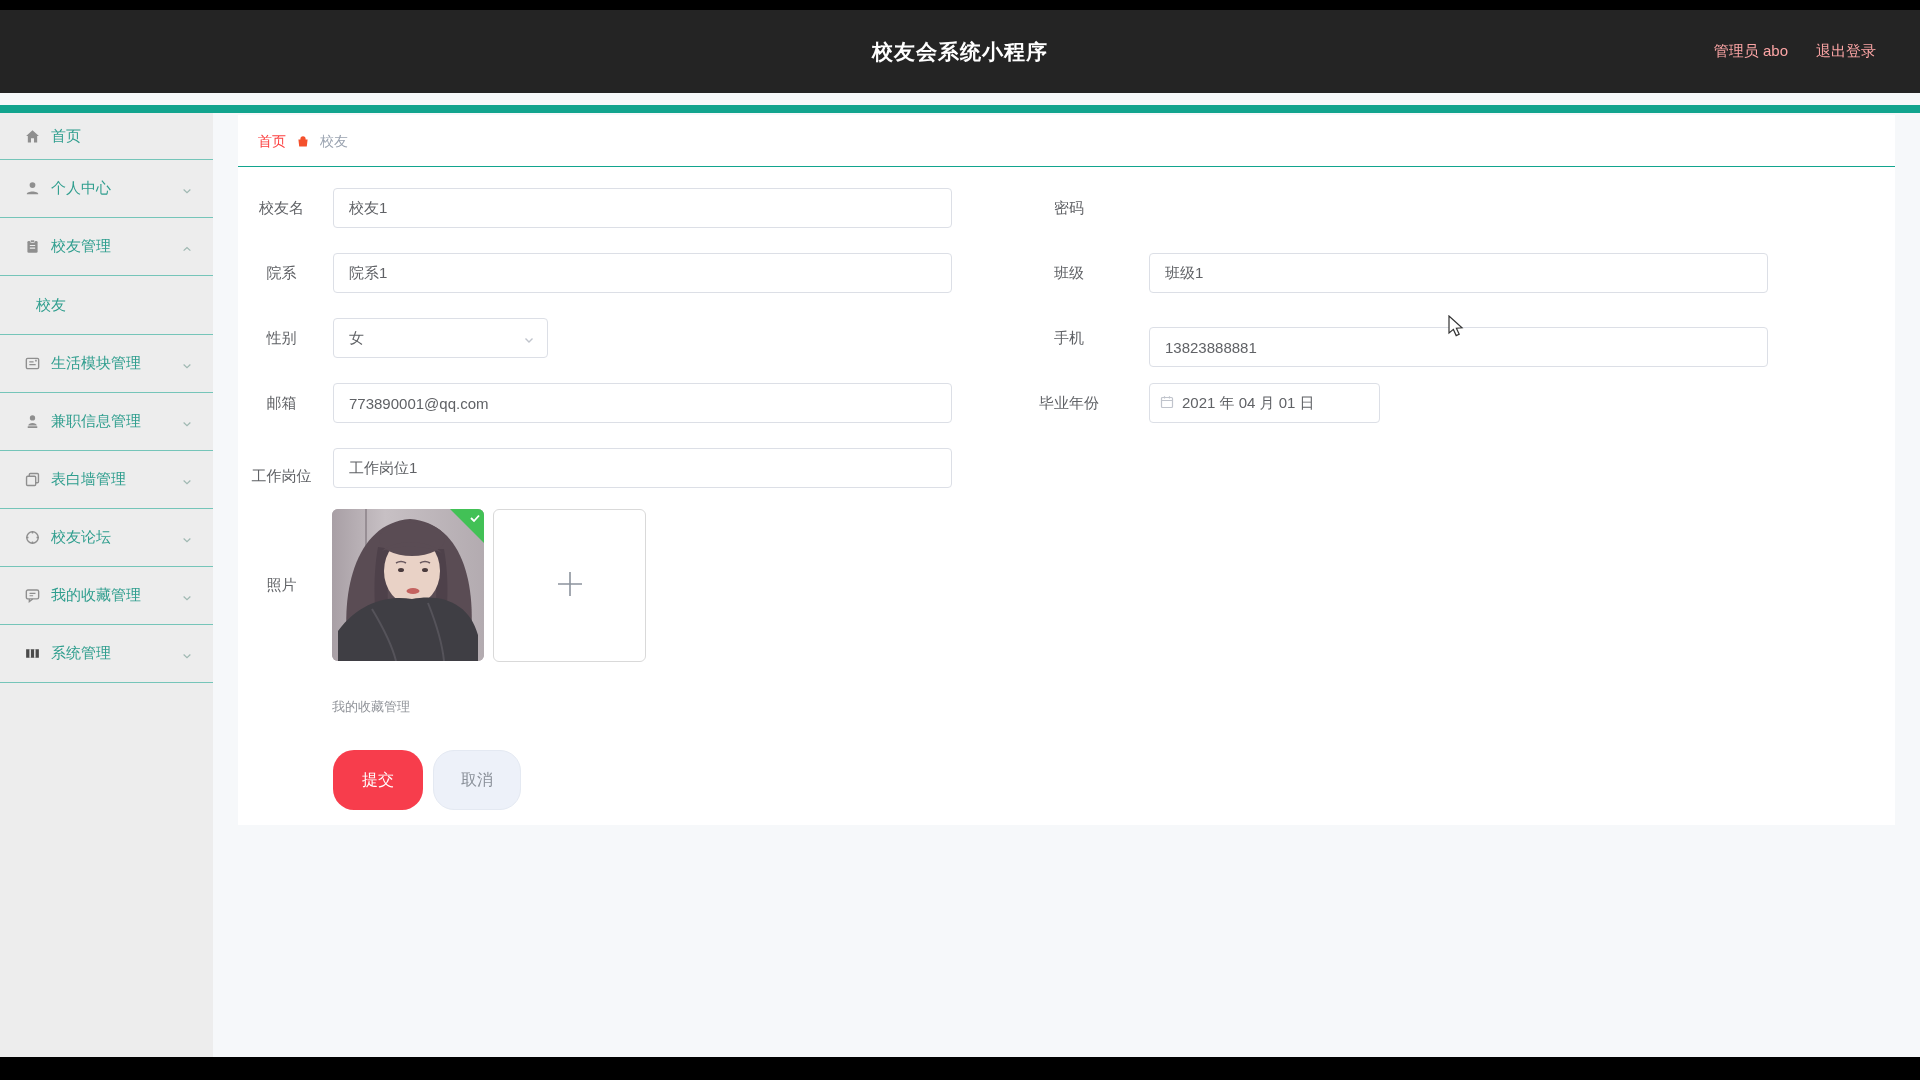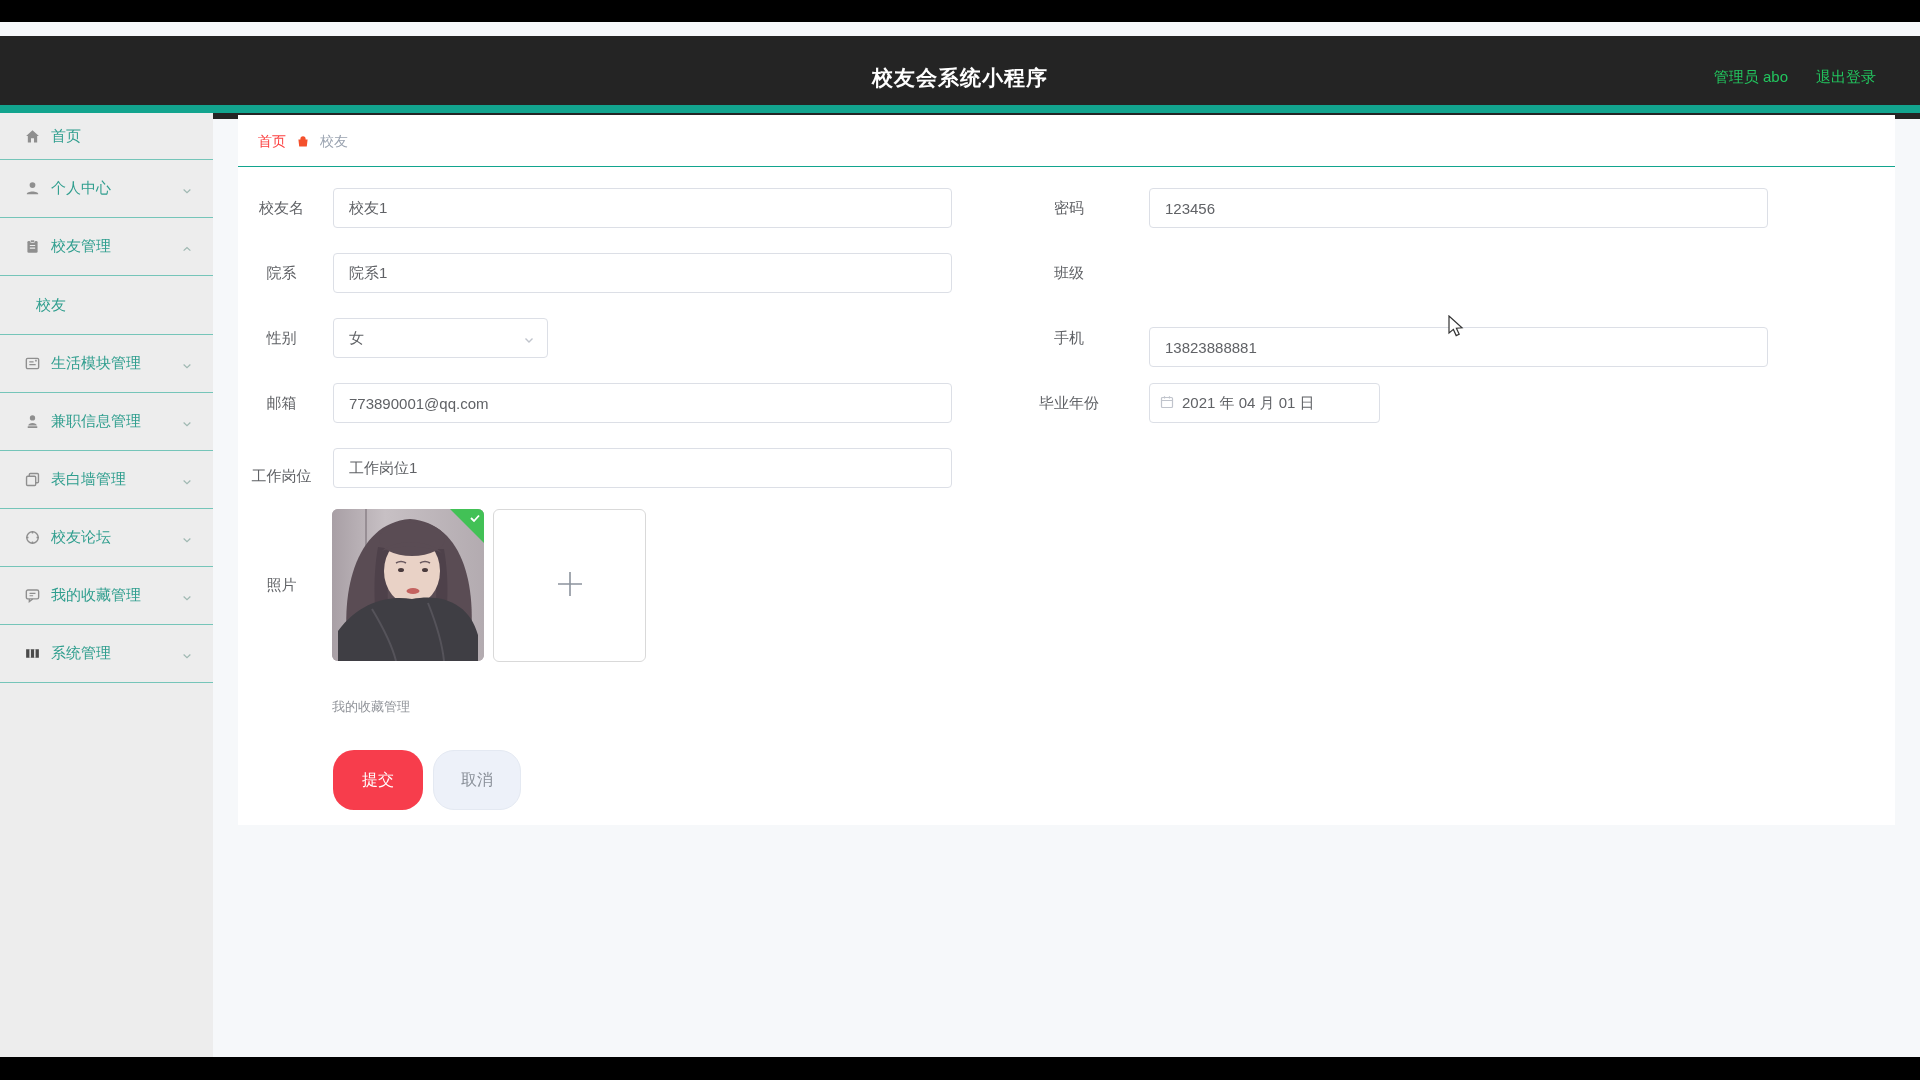--- a/index.html
+++ b/index.html
@@ -2,25 +2,25 @@
 <html><head>
 <meta charset="utf-8">
 <style>
   * { margin:0; padding:0; box-sizing:border-box; }
   html,body { width:1920px; height:1080px; overflow:hidden; }
   body { font-family:"Liberation Sans","DejaVu Sans",sans-serif; background:#f6f8fa; position:relative; }
 
   .top-strip { position:absolute; left:0; top:0; width:1920px; height:22px; background:#000; }
   .bottom-strip { position:absolute; left:0; top:1057px; width:1920px; height:23px; background:#000; }
 
-  .header { position:absolute; left:0; top:36px; width:1920px; height:83px; background:#242424; }
+  .header { position:absolute; left:0; top:10px; width:1920px; height:83px; background:#242424; }
   .header-title { position:absolute; left:0; top:0; width:100%; height:83px; line-height:83px;
                   text-align:center; color:#fff; font-size:21px; font-weight:bold; letter-spacing:1px; }
   .header-right { position:absolute; right:44px; top:0; height:83px; display:flex; align-items:center; gap:28px;
-                  color:#22c55e; font-size:15px; }
+                  color:#fca5a5; font-size:15px; }
   .header-right span { cursor:default; }
 
   .accent-bar { position:absolute; left:0; top:105px; width:1920px; height:8px; background:#12a48e; }
 
   .sidebar { position:absolute; left:0; top:113px; width:213px; height:944px; background:#ededed; }
   .menu-item { position:relative; height:58px; display:flex; align-items:center; padding-left:24px;
                border-bottom:1px solid rgba(18,164,142,0.55); color:#2f9e8e; font-size:15px; }
   .menu-item.first { height:47px; }
   .menu-item .mi-icon { width:17px; height:17px; margin-right:10px; display:inline-flex; }
   .menu-item .chev { position:absolute; right:20px; top:50%; margin-top:-6px; width:12px; height:12px; }
@@ -237,25 +237,25 @@
           <path d="M4.4 4.6 V3.8 a2.6 2.6 0 0 1 5.2 0 V4.6 H11.6 L10.8 11.6 H3.2 L2.4 4.6 Z" fill="#f4502c"></path>
         </svg>
     </span>
     <span class="bc-current">校友</span>
   </div>
   <div class="bc-underline"></div>
 
   <div class="fld-label" style="top:73px">校友名</div>
   <input class="txt-input left-col-input" style="top: 73px;" value="校友1">
   <div class="fld-label right-col" style="top:73px">密码</div>
-  <input class="txt-input right-col-input" style="top: 73px;" value="123456">
 
   <div class="fld-label" style="top:138px">院系</div>
   <input class="txt-input left-col-input" style="top: 138px;" value="院系1">
   <div class="fld-label right-col" style="top:138px">班级</div>
+  <input class="txt-input right-col-input" style="top: 138px;" value="班级1">
 
   <div class="fld-label" style="top:203px">性别</div>
   <div class="select-box" style="top:203px">
     <span>女</span>
     <span class="sel-arrow">
       <svg viewBox="0 0 12 12" width="12" height="12">
           <path d="M2.5 4.5 L6 8 L9.5 4.5" fill="none" stroke="#c0c4cc" stroke-width="1.4"></path>
         </svg>
     </span>
   </div>

